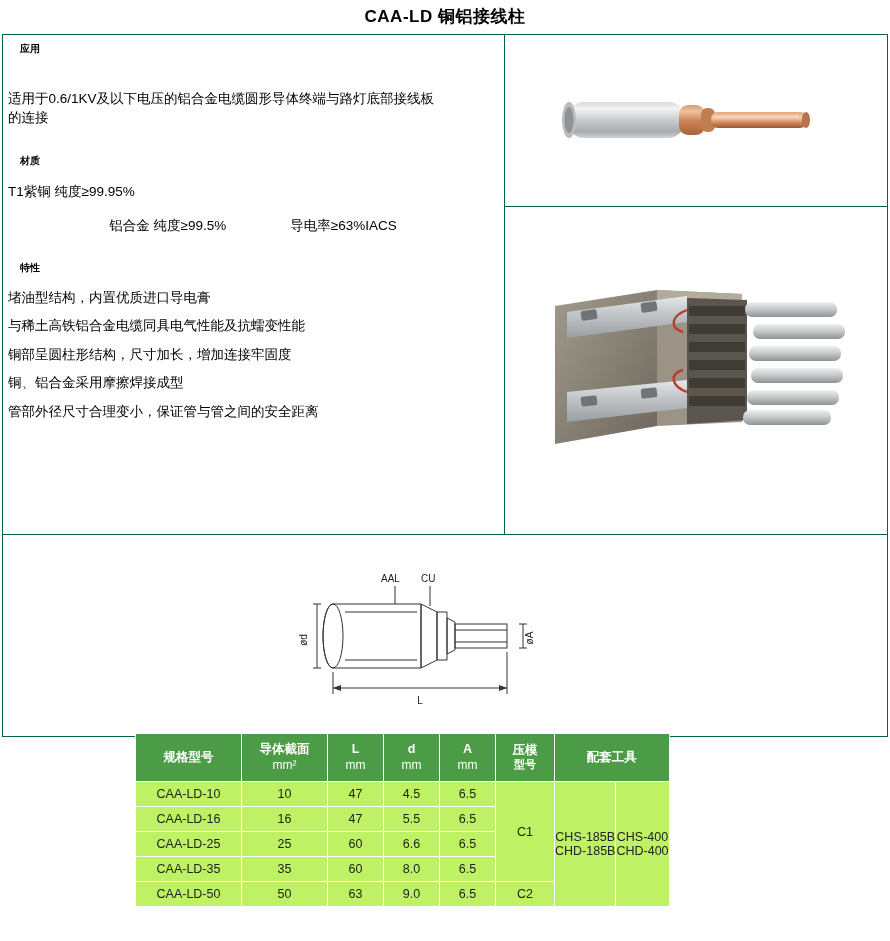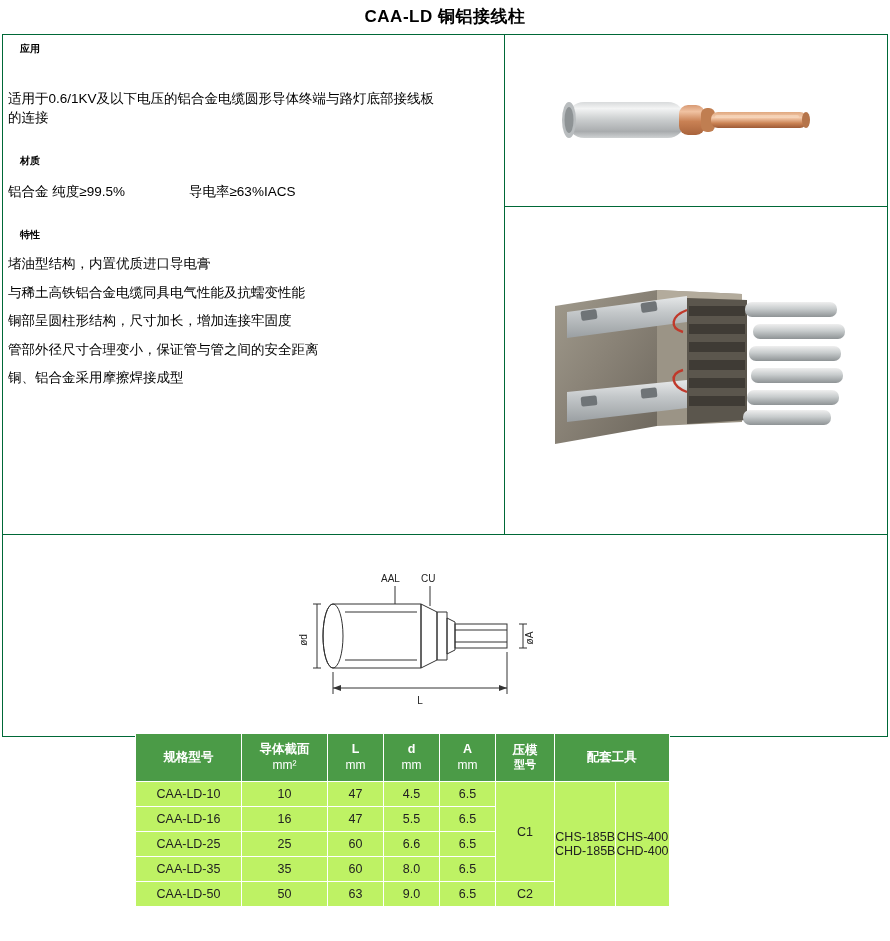--- a/index.html
+++ b/index.html
@@ -41,21 +41,21 @@
   
   .textcol{
     position:absolute;left:8px;top:42px;width:490px;
     font-size:13.5px;line-height:1.45;
   }
   .sec-head{font-weight:bold;font-size:10px;margin:0 0 4px 12px;}
   .sec-head.mt{margin-top:26px;}
   .para{margin:0;}
   .app-body{margin-top:32px;}
   .mat-line{margin-top:14px;}
-  .mat-line2{margin-top:14px;}
+  .mat-line2{margin-top:14px;text-align:center;}
   .mat-ind{display:inline-block;margin-left:64px;}
   .feat-line{margin-top:9px;}
   .feat-first{margin-top:12px;}
 
   
   .img-top{
     position:absolute;left:505px;top:35px;width:383px;height:171px;
     display:flex;align-items:center;justify-content:center;
   }
   .img-bot{
@@ -121,30 +121,31 @@
 
   <div class="textcol">
 
     <div class="sec-head">应用</div>
     <div class="app-body">
       <p class="para">适用于0.6/1KV及以下电压的铝合金电缆圆形导体终端与路灯底部接线板</p>
       <p class="para">的连接</p>
     </div>
 
     <div class="sec-head mt">材质</div>
+    <p class="para mat-line">T1紫铜  纯度≥99.95%</p>
     <p class="para mat-line2">
       <span>铝合金  纯度≥99.5%</span><span class="mat-ind">导电率≥63%IACS</span>
     </p>
 
     <div class="sec-head mt">特性</div>
     <p class="para feat-first">堵油型结构，内置优质进口导电膏</p>
     <p class="para feat-line">与稀土高铁铝合金电缆同具电气性能及抗蠕变性能</p>
     <p class="para feat-line">铜部呈圆柱形结构，尺寸加长，增加连接牢固度</p>
+    <p class="para feat-line">铜、铝合金采用摩擦焊接成型</p>
     <p class="para feat-line">管部外径尺寸合理变小，保证管与管之间的安全距离</p>
-    <p class="para feat-line">铜、铝合金采用摩擦焊接成型</p>
   </div>
 
   <div class="img-top">
     <svg width="300" height="90" viewBox="0 0 300 90">
       <defs>
         <linearGradient id="alum" x1="0" y1="0" x2="0" y2="1">
           <stop offset="0%" stop-color="#d8dadb"></stop>
           <stop offset="18%" stop-color="#f3f4f4"></stop>
           <stop offset="50%" stop-color="#c9cccd"></stop>
           <stop offset="82%" stop-color="#a9acae"></stop>

